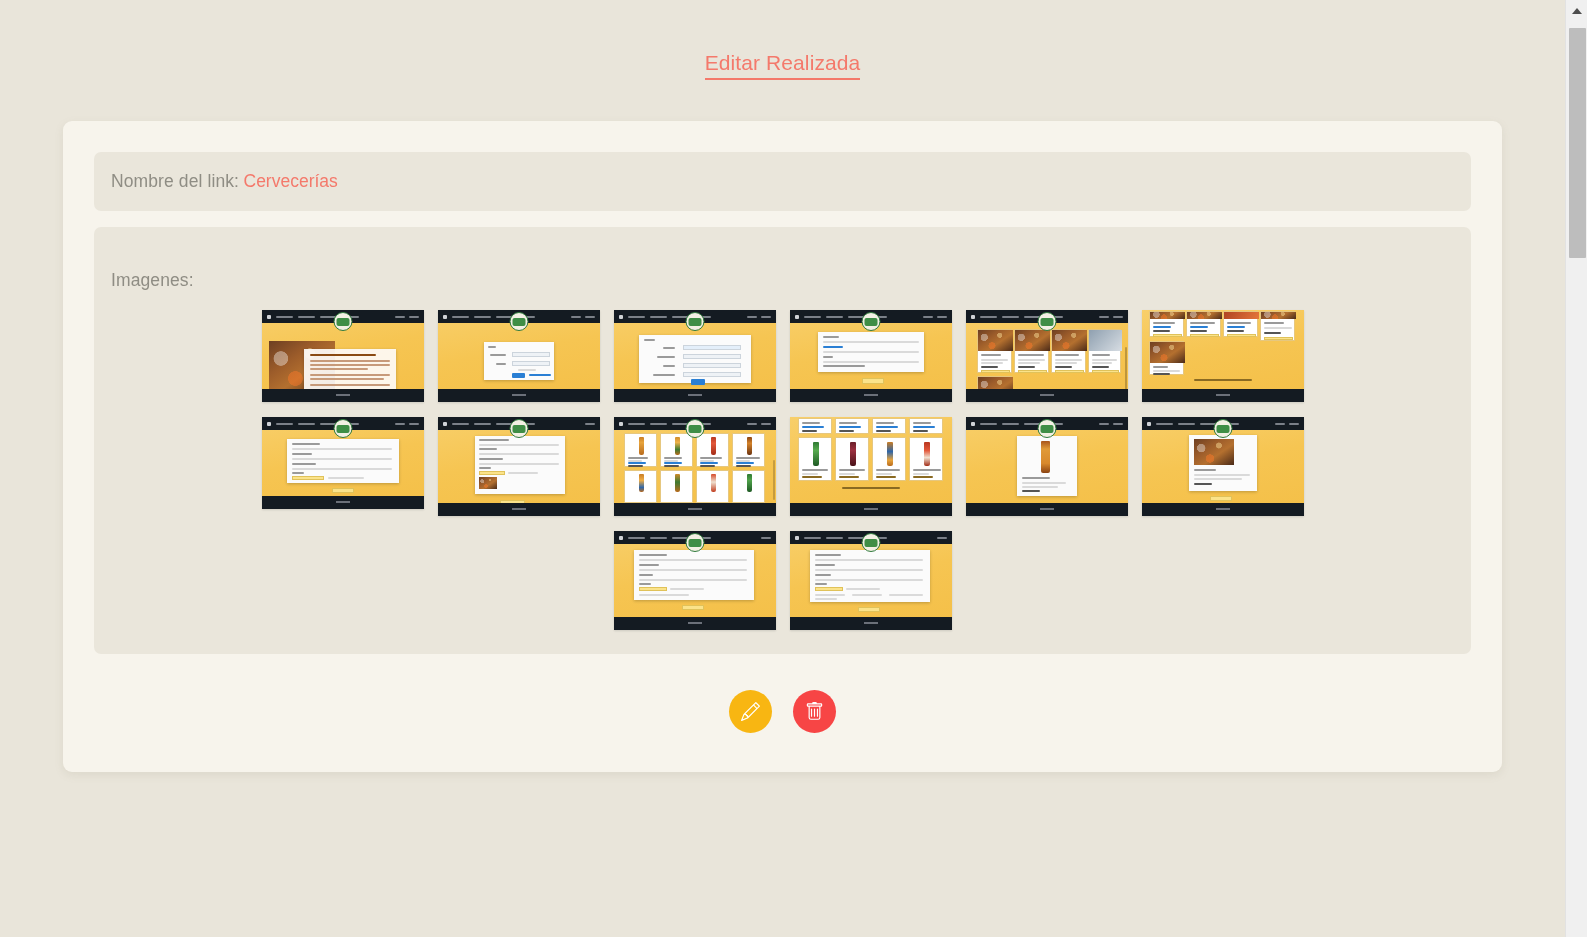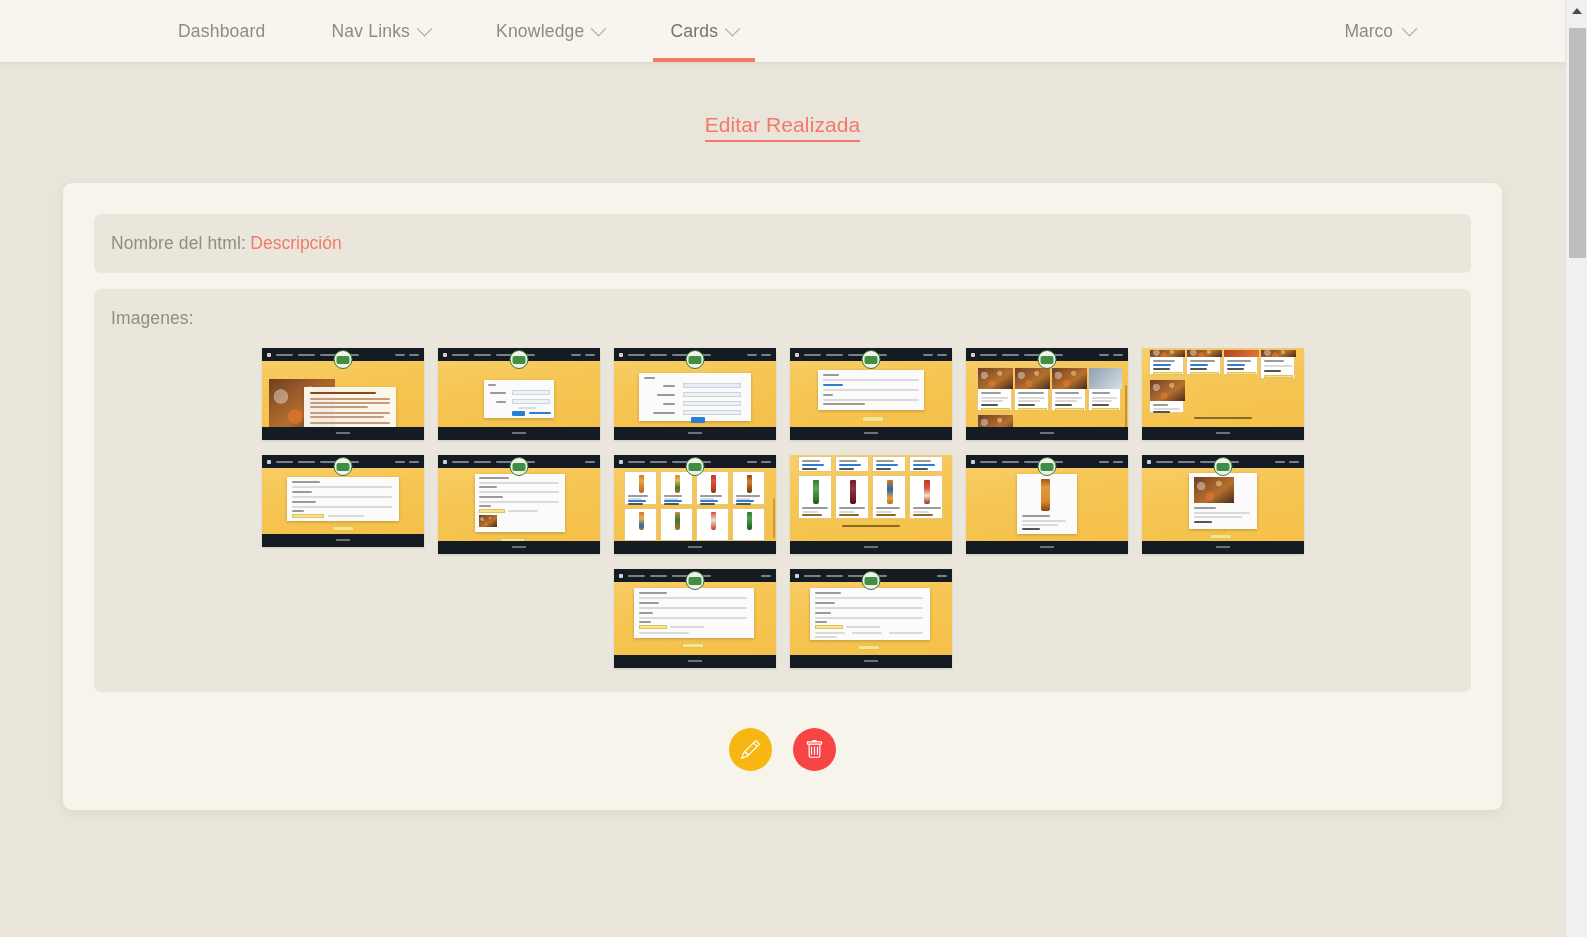--- a/index.html
+++ b/index.html
@@ -131,21 +131,21 @@
     font-size: 17.5px;
     line-height: 1.62;
   }
   .field-desc .field-label { display: inline; }
   .desc-text {
     color: #8a4a12;
     font-weight: bold;
   }
 
   .images-field { padding: 19px 17px 24px 17px; }
-  .images-label { margin-bottom: 19px; }
+  .images-label { margin-bottom: 19px; margin-top: 24px; }
 
   
   .thumb-grid {
     display: flex;
     flex-wrap: wrap;
     gap: 15px 14px;
     justify-content: center;
     padding: 0 70px;
   }
   .thumb {
@@ -299,61 +299,32 @@
     background: #bdbdbd;
     border-radius: 1px;
     cursor: grab;
   }
 </style>
 </head>
 <body>
 
 <div id="viewport">
 
-  <div class="navbar">
-    <div class="nav-left">
-
-      <div class="nav-item">
-        <span>Dashboard</span>
-      </div>
-
-      <div class="nav-item">
-        <span>Nav Links</span>
-        <span class="caret"></span>
-      </div>
-
-      <div class="nav-item">
-        <span>Knowledge</span>
-        <span class="caret"></span>
-      </div>
-
-      <div class="nav-item active">
-        <span>Cards</span>
-        <span class="caret"></span>
-      </div>
-
-    </div>
-
-    <div class="nav-right">
-      <span>Marco</span>
-      <span class="caret"></span>
-    </div>
-  </div>
 
   <div class="page-title-wrap">
     <span class="page-title">Editar Realizada</span>
   </div>
 
   <div class="card-wrap">
 
     <div class="card">
 
       <div class="field">
-        <span class="field-label">Nombre del html:</span>
-        <span class="field-value-link">Descripción</span>
+        <span class="field-label">Nombre del link:</span>
+        <span class="field-value-link">Cervecerías</span>
       </div>
 
 
       <div class="field images-field">
         <div class="field-label images-label">Imagenes:</div>
 
         <div class="thumb-grid">
 
           <div class="thumb">
             <div class="mini">

